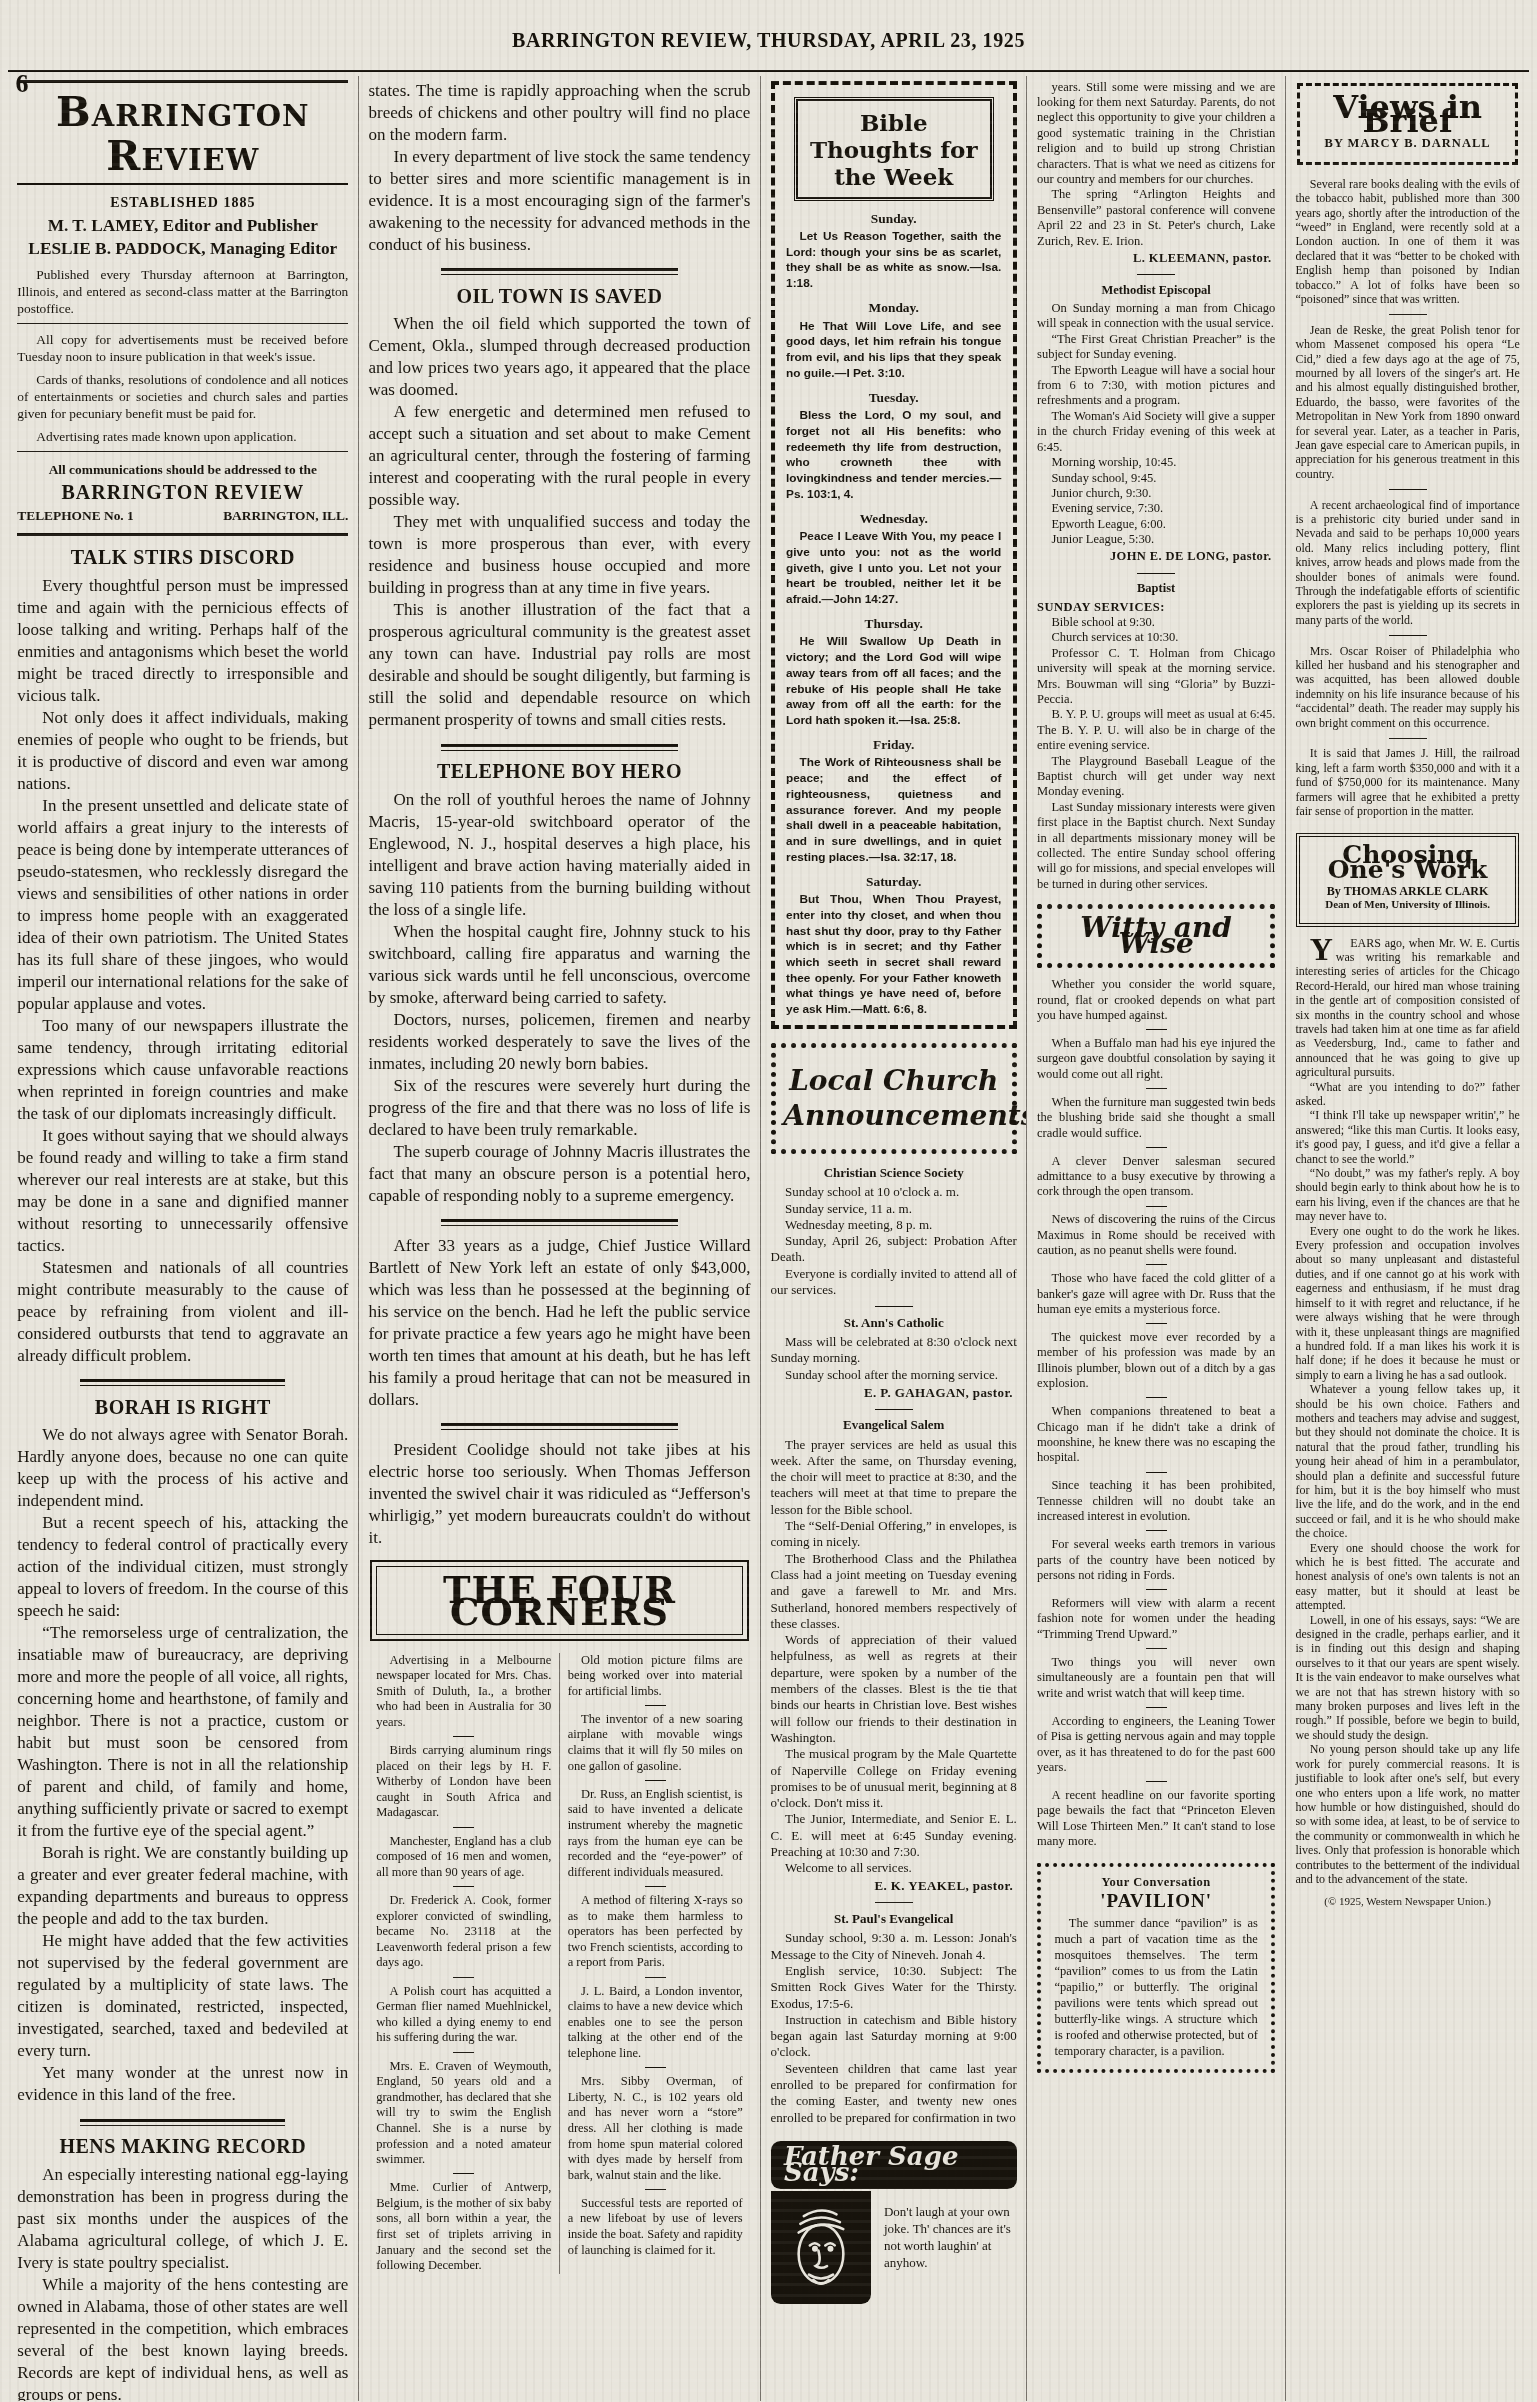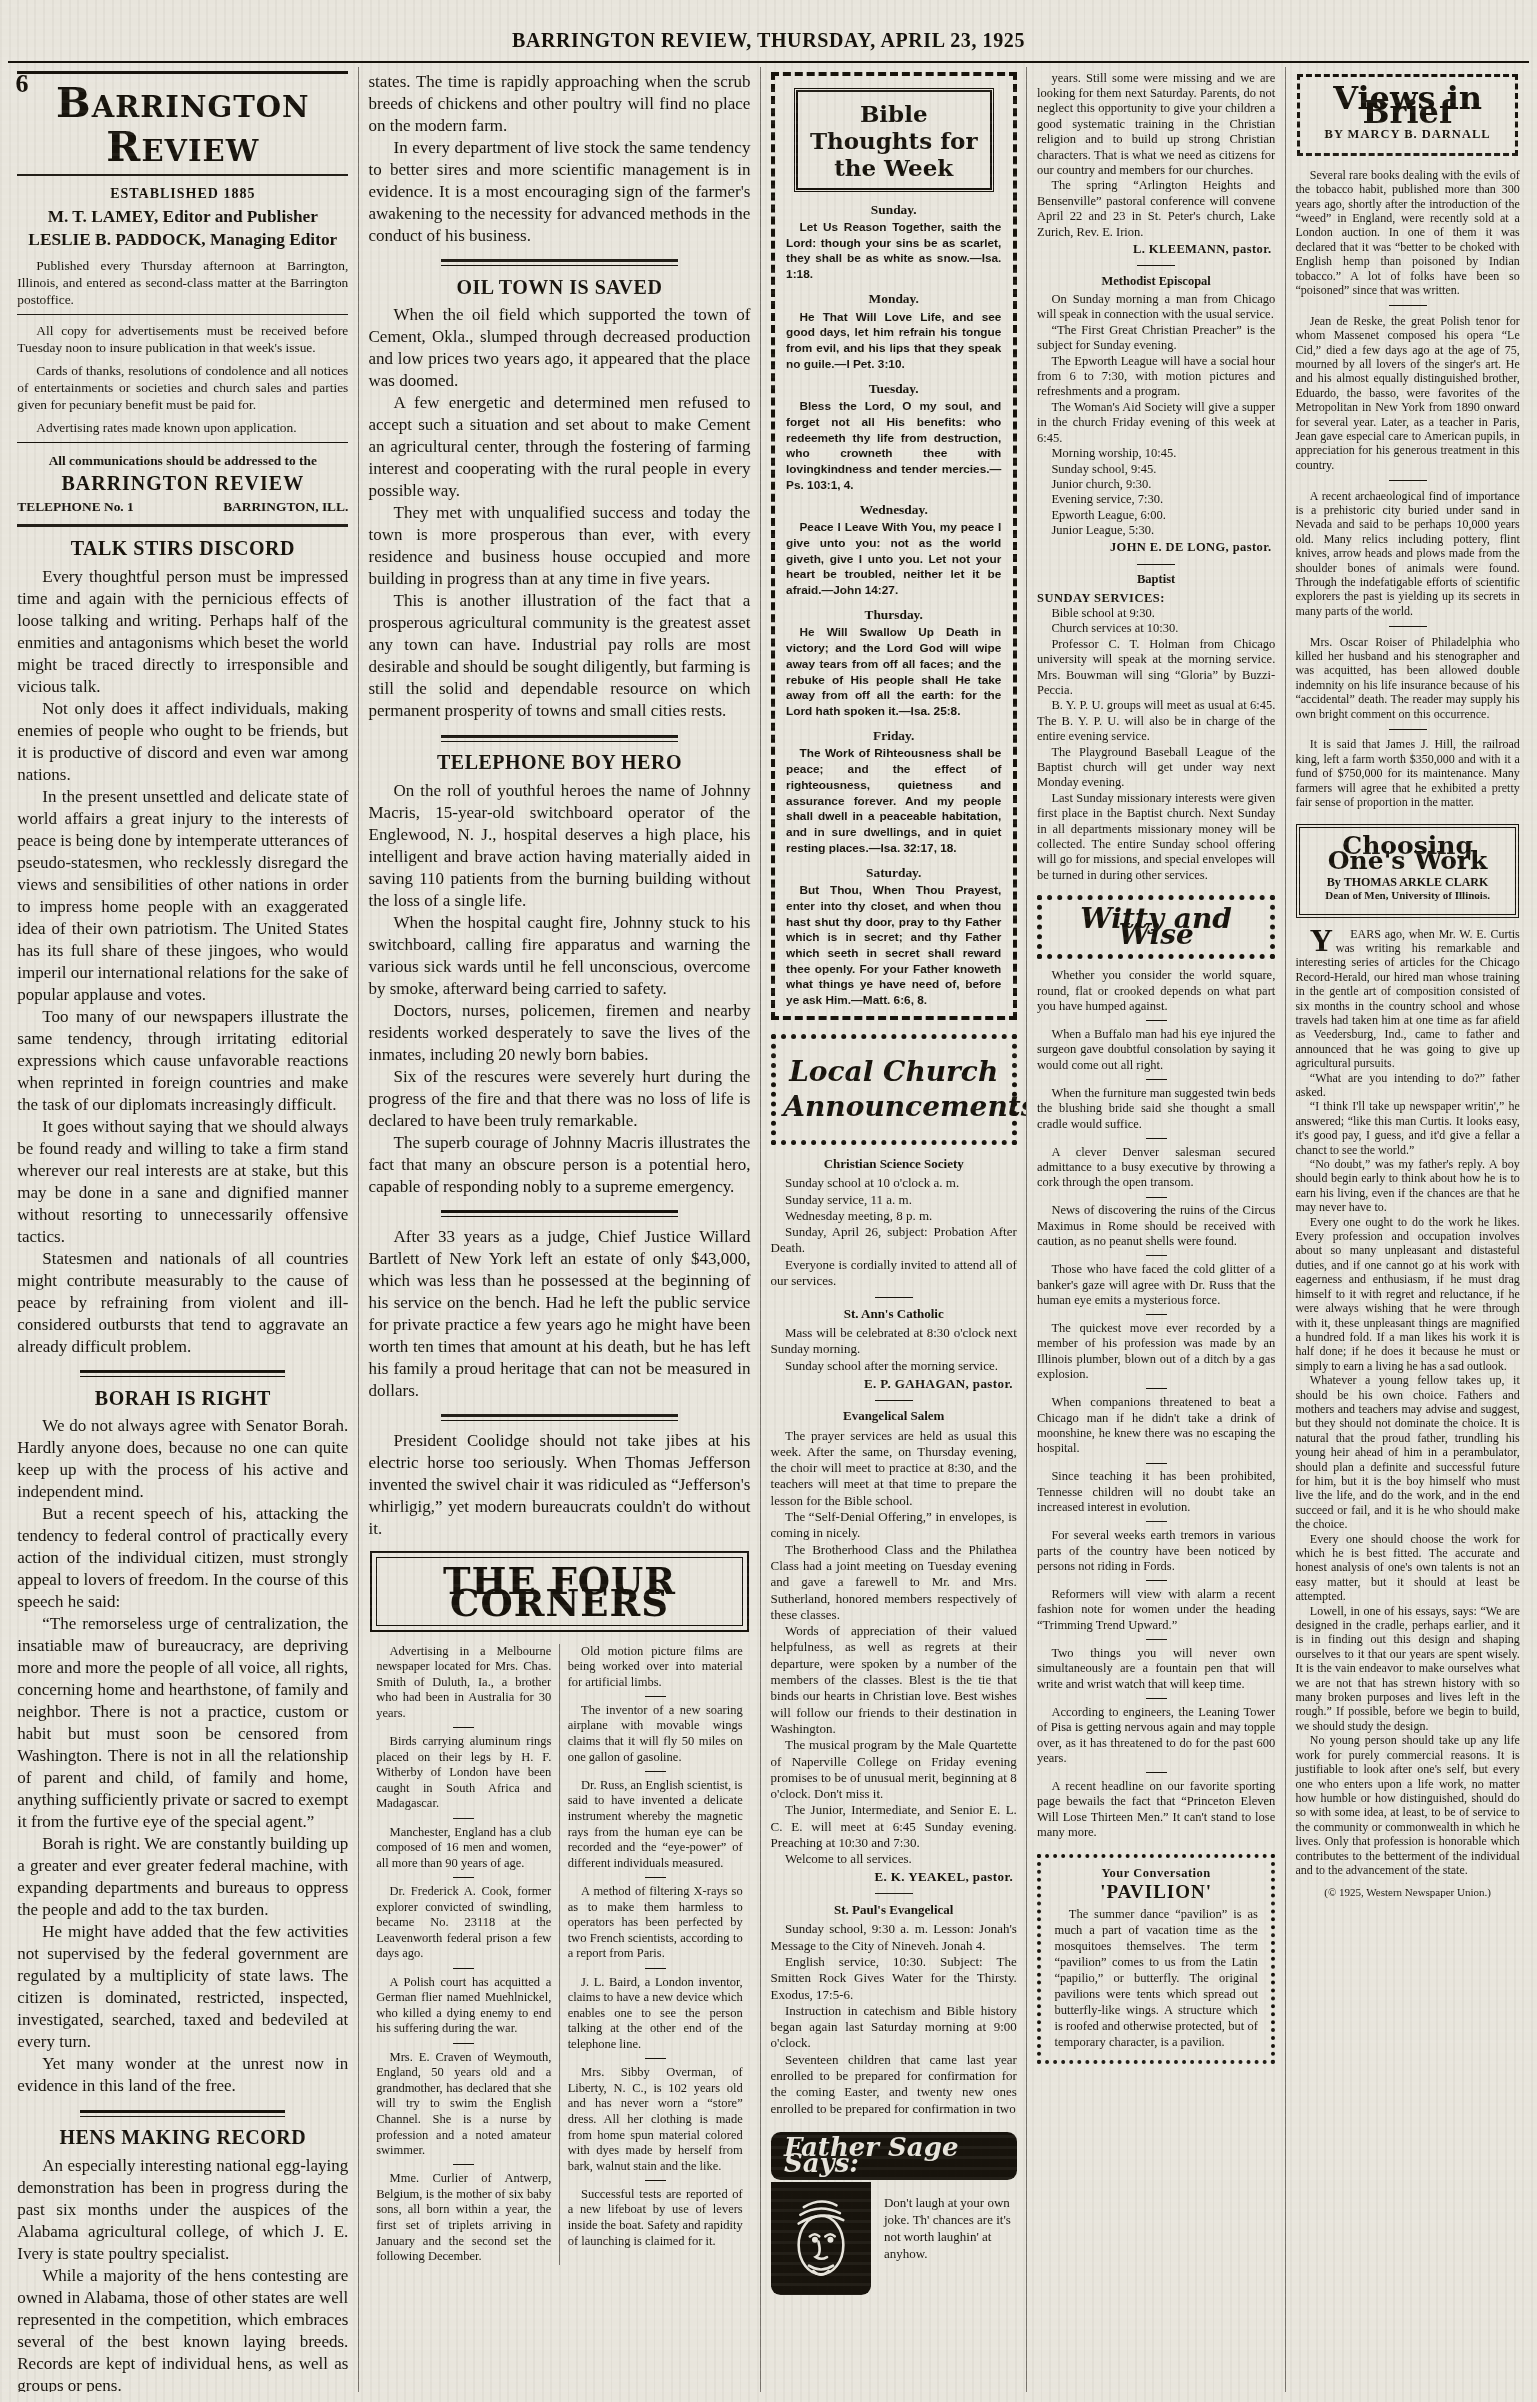--- a/index.html
+++ b/index.html
@@ -1,21 +1,21 @@
 <!DOCTYPE html>
 <html><head>
 <meta charset="utf-8">
 <style>
   html,body{margin:0;padding:0;background:#6e6a60;}
   .page{position:relative;width:1537px;height:2403px;margin:0 auto;background:#e8e5dc;
         color:#17130c;font-family:"Liberation Serif",serif;overflow:hidden;}
   .page::before{content:"";position:absolute;inset:0;pointer-events:none;
         background:repeating-linear-gradient(90deg,rgba(40,30,20,.035) 0 1.9px,transparent 1.9px 8.6px),
                    repeating-linear-gradient(0deg,rgba(255,255,255,.05) 0 2.9px,transparent 2.9px 10.6px);}
-  .page-top{position:relative;height:61px;}
+  .page-top{position:relative;height:70px;}
   .dateline{position:absolute;top:29px;left:0;right:0;text-align:center;font-weight:bold;
         font-size:20px;letter-spacing:0.6px;}
   .top-rule{border-top:2.9px solid #17130c;margin:0 7.7px;}
   .page-number{position:absolute;left:15.4px;top:69px;font-size:26px;font-weight:bold;z-index:2;}
   .cols{display:flex;align-items:stretch;padding:3.8px 7.7px 0;height:2329px;box-sizing:border-box;}
   .col{box-sizing:border-box;padding:3.8px 9.6px 0;overflow:hidden;border-right:1px solid rgba(23,19,12,.55);}
   .col1{width:352px;font-size:17px;line-height:22px;}
   .col2{width:403px;font-size:17px;line-height:22px;}
   .col3{width:267px;font-size:13px;line-height:16.3px;}
   .col4{width:259px;font-size:12.5px;line-height:15.4px;}

